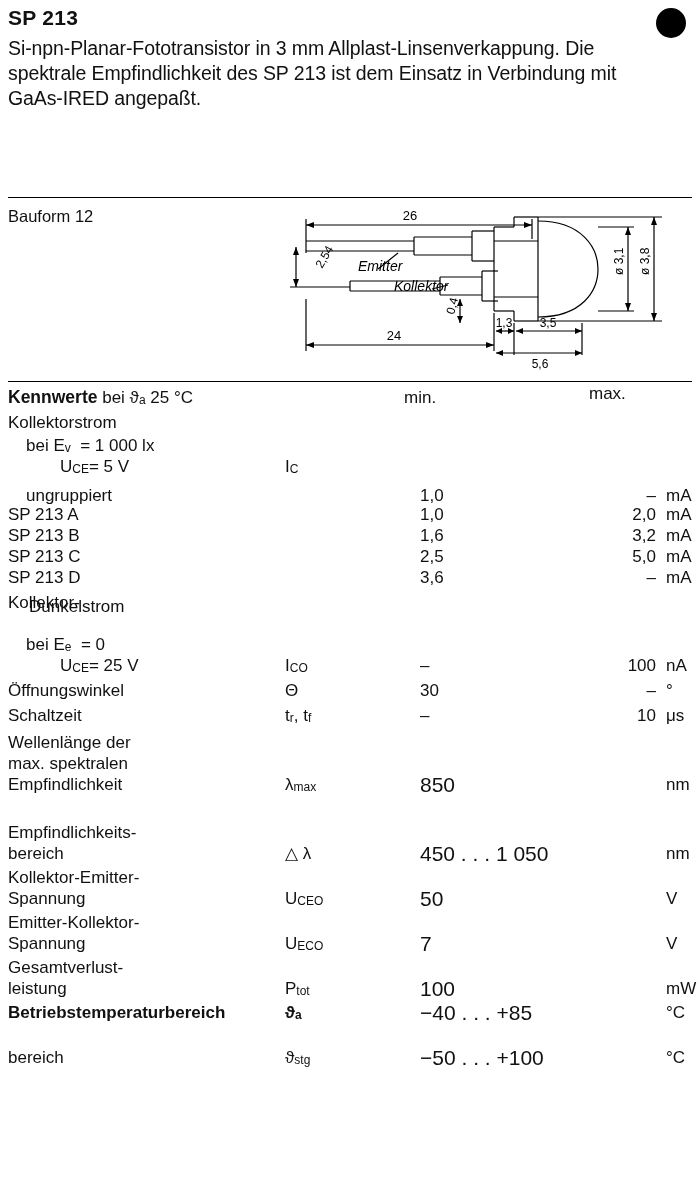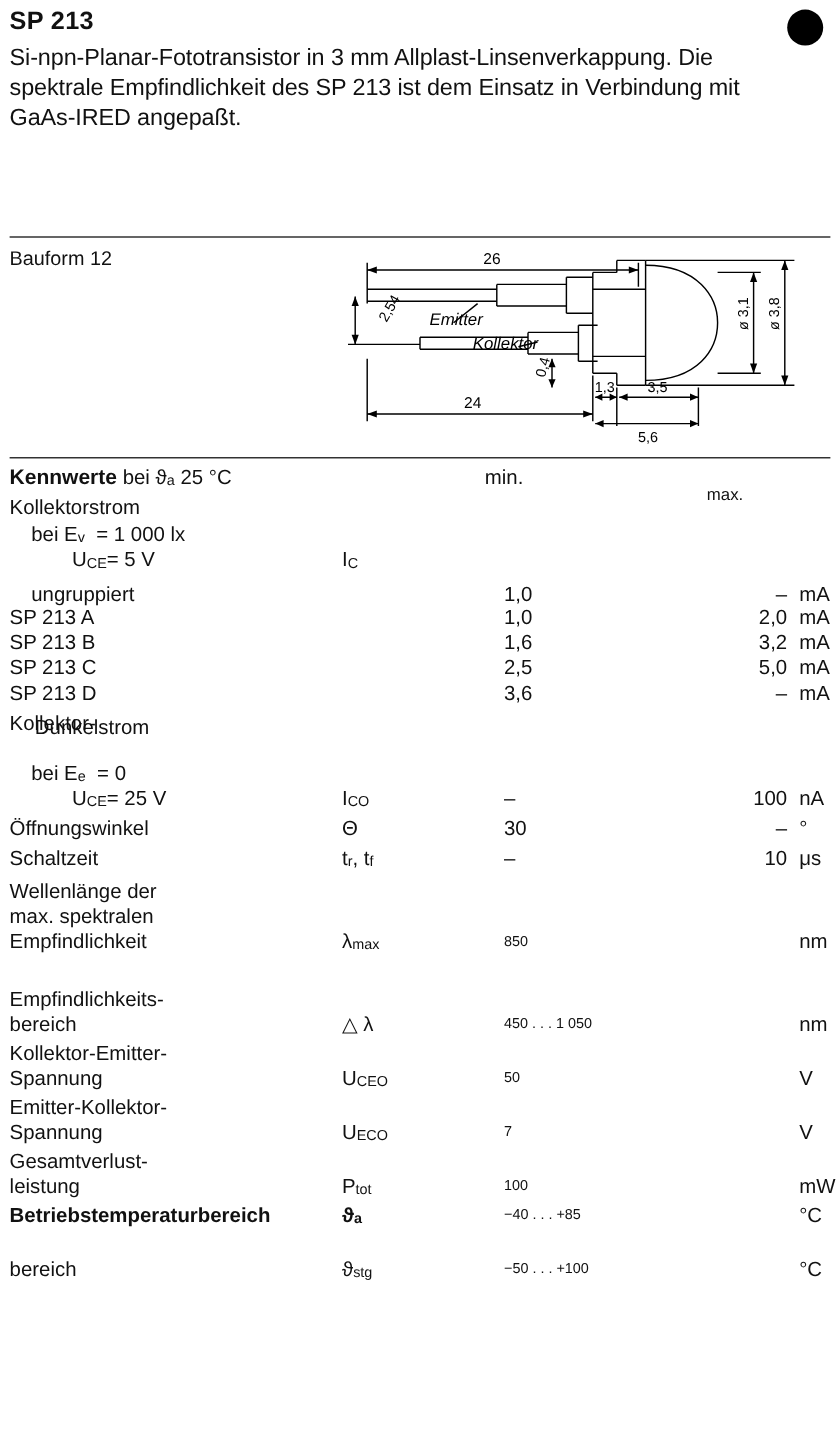--- a/index.html
+++ b/index.html
@@ -88,22 +88,22 @@
   .kw-head b { font-size: 17.5px; }
   .kw-min {
     position: absolute;
     left: 404px;
     top: 388px;
     font-size: 17px;
   }
   .kw-max {
     position: absolute;
     left: 589px;
-    top: 404px;
-    font-size: 14px;
+    top: 384px;
+    font-size: 17px;
   }
 
   
   .table {
     position: absolute;
     left: 0;
     top: 412px;
     width: 700px;
   }
   .row {
@@ -143,21 +143,21 @@
   .c-unit {
     position: absolute;
     left: 666px;
     font-size: 17px;
     line-height: 21px;
     white-space: pre;
   }
   .c-wide {
     position: absolute;
     left: 420px;
-    font-size: 12px;
+    font-size: 21px;
     line-height: 21px;
     white-space: pre;
   }
   .sub { font-size: 12px; vertical-align: -1px; }
   .indent1 { padding-left: 18px; }
   .indent2 { padding-left: 52px; }
   .bold { font-weight: bold; }
 </style>
 </head>
 <body>

